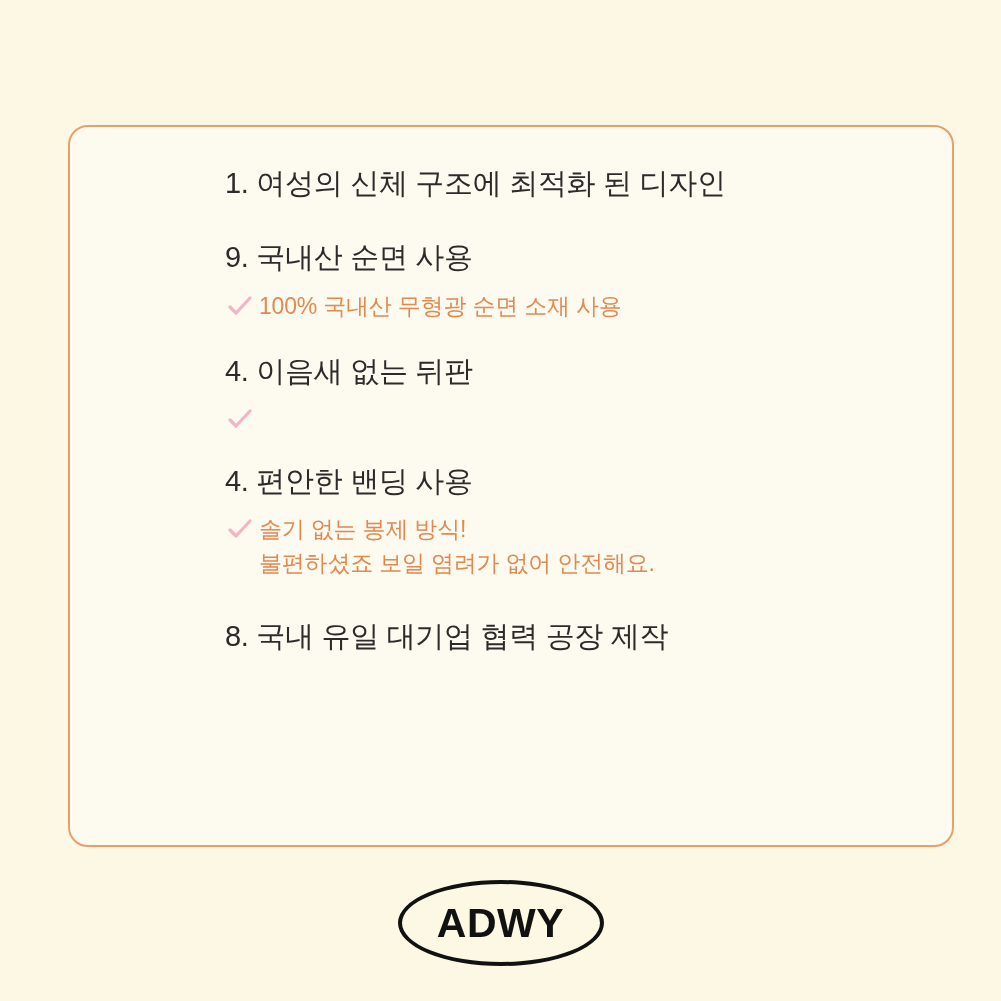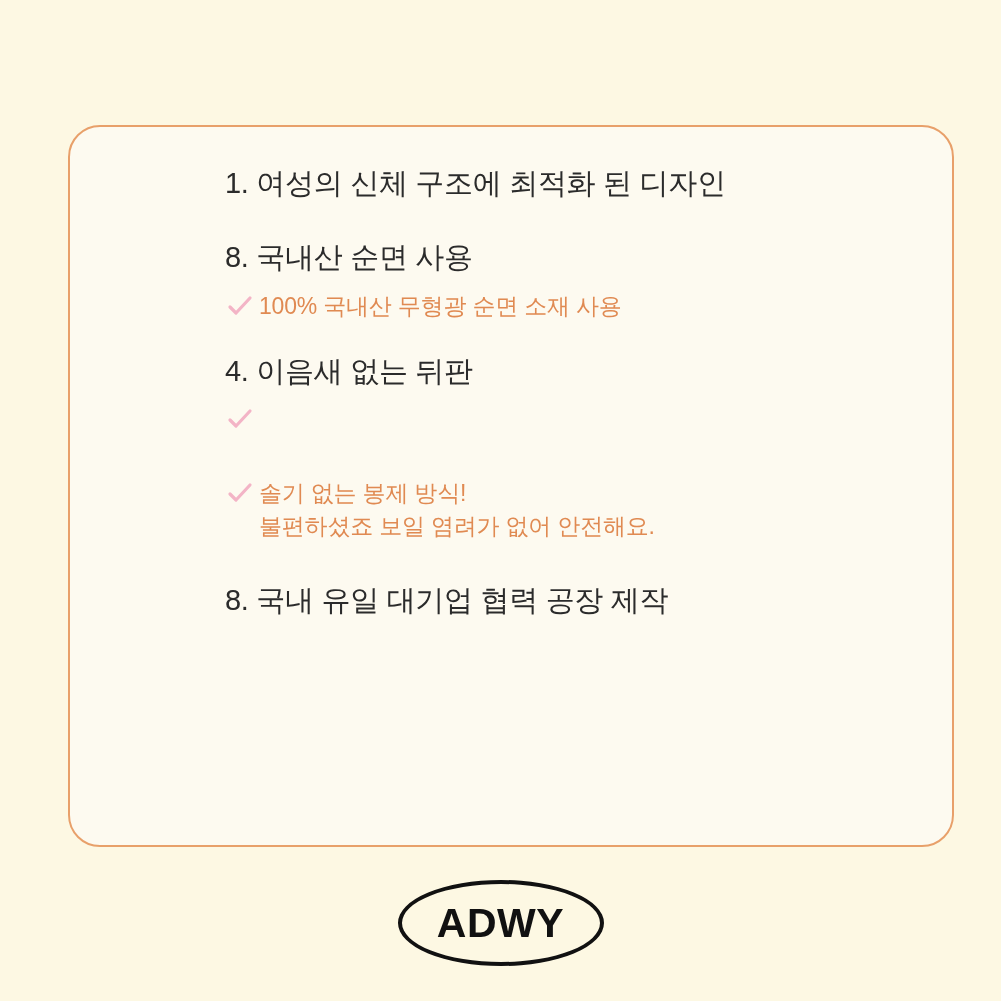--- a/index.html
+++ b/index.html
@@ -21,21 +21,21 @@
   }
   .card {
     position: absolute;
     left: 68px;
     top: 125px;
     width: 886px;
     height: 722px;
     box-sizing: border-box;
     background: #fdfaf0;
     border: 2px solid #e8a06a;
-    border-radius: 32px;
+    border-radius: 20px;
   }
   .list {
     position: absolute;
     left: 155px;
     top: 38px;
     right: 40px;
   }
   .item {
     margin-bottom: 0;
   }
@@ -108,21 +108,21 @@
   <div class="card">
     <div class="list">
 
       <div class="item">
         <div class="main-line">1. 여성의 신체 구조에 최적화 된 디자인</div>
       </div>
 
       <div class="gap-lg"></div>
 
       <div class="item">
-        <div class="main-line">8. 국내산 순면 사용</div>
+        <div class="main-line">9. 국내산 순면 사용</div>
         <div class="sub-block">
           <span class="check-icon">
             <svg width="26" height="26" viewBox="0 0 26 26">
                 <path d="M3 13 L9 19 L23 4" stroke="#f3b4c6" stroke-width="3.2" fill="none" stroke-linecap="round" stroke-linejoin="round"></path>
               </svg>
           </span>
           <span class="sub-lines">
             <span class="sub-line">100% 국내산 무형광 순면 소재 사용</span>
           </span>
         </div>
@@ -137,20 +137,21 @@
             <svg width="26" height="26" viewBox="0 0 26 26">
                 <path d="M3 13 L9 19 L23 4" stroke="#f3b4c6" stroke-width="3.2" fill="none" stroke-linecap="round" stroke-linejoin="round"></path>
               </svg>
           </span>
         </div>
       </div>
 
       <div class="gap-md"></div>
 
       <div class="item">
+        <div class="main-line">4. 편안한 밴딩 사용</div>
         <div class="sub-block">
           <span class="check-icon">
             <svg width="26" height="26" viewBox="0 0 26 26">
                 <path d="M3 13 L9 19 L23 4" stroke="#f3b4c6" stroke-width="3.2" fill="none" stroke-linecap="round" stroke-linejoin="round"></path>
               </svg>
           </span>
           <span class="sub-lines">
             <span class="sub-line">솔기 없는 봉제 방식!</span><br>
             <span class="sub-line">불편하셨죠 보일 염려가 없어 안전해요.</span>
           </span>

